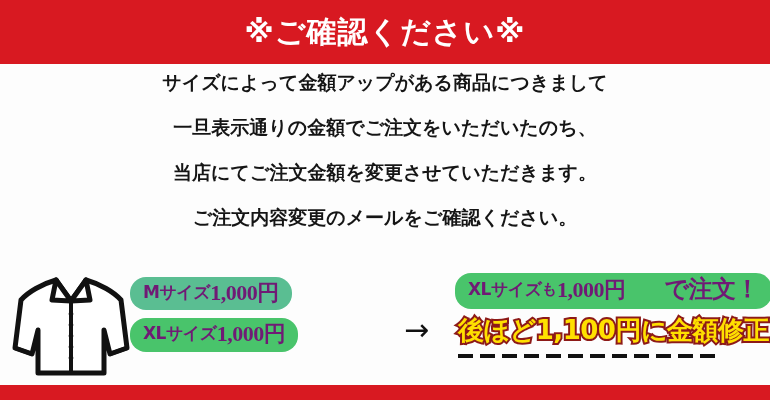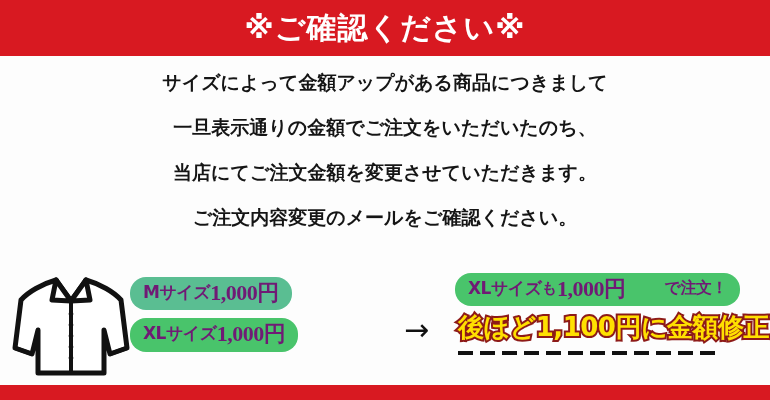--- a/index.html
+++ b/index.html
@@ -6,21 +6,21 @@
   body{
     width:770px;height:400px;
     background:#ffffff;
     font-family:"DejaVu Sans","Liberation Sans",sans-serif;
     overflow:hidden;position:relative;
   }
   .banner{width:770px;height:400px;position:relative;background:#fdfdfd;}
 
   
   .header{
-    position:absolute;left:0;top:0;width:770px;height:56px;
+    position:absolute;left:0;top:0;width:770px;height:64px;
     background:#d81921;display:flex;align-items:center;justify-content:center;
   }
   .header-text{
     color:#ffffff;font-size:30px;font-weight:bold;
     letter-spacing:1px;line-height:1;white-space:nowrap;
   }
 
   
   .body-lines{
     position:absolute;left:0;top:60px;width:770px;
@@ -47,21 +47,21 @@
   .pill{
     display:inline-flex;align-items:center;
     border-radius:16px;padding:3px 13px 5px 13px;
     white-space:nowrap;color:#701a75;font-weight:bold;line-height:1.15;
   }
   .pill-m{background:#5abe92;}
   .pill-xl{background:#49c46b;}
   .pill-right{background:#49c46b;}
   .sz{font-size:17px;letter-spacing:-0.5px;}
   .amt{font-size:22px;letter-spacing:-0.5px;font-family:Liberation Serif, serif;}
-  .amt-sm{font-size:16px;letter-spacing:-0.5px;padding-left:39px;}
+  .amt-sm{font-size:24px;letter-spacing:-0.5px;padding-left:39px;}
   .mo{font-size:15px;}
 
   
   .arrow{
     position:absolute;left:404px;top:50px;
     font-size:30px;color:#111;line-height:1;font-weight:normal;
   }
 
   
   .right-stack{

